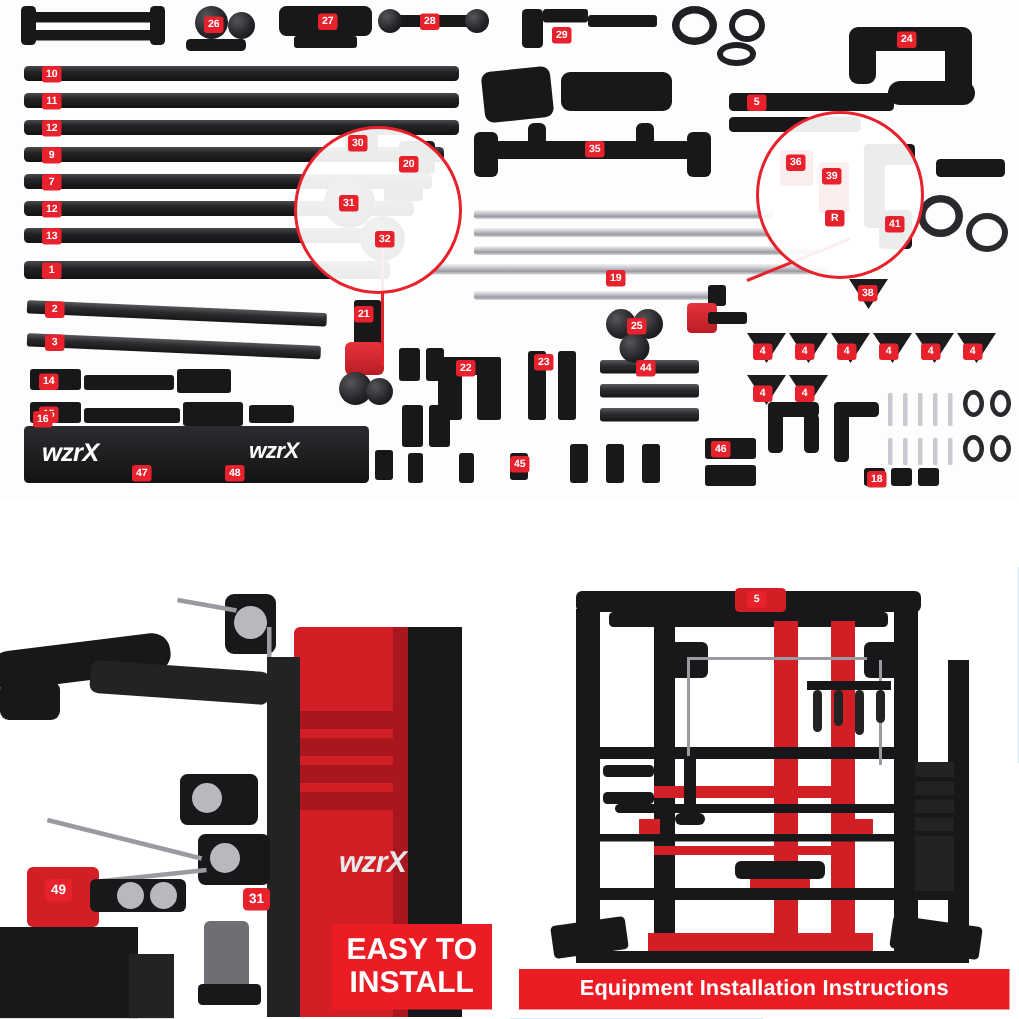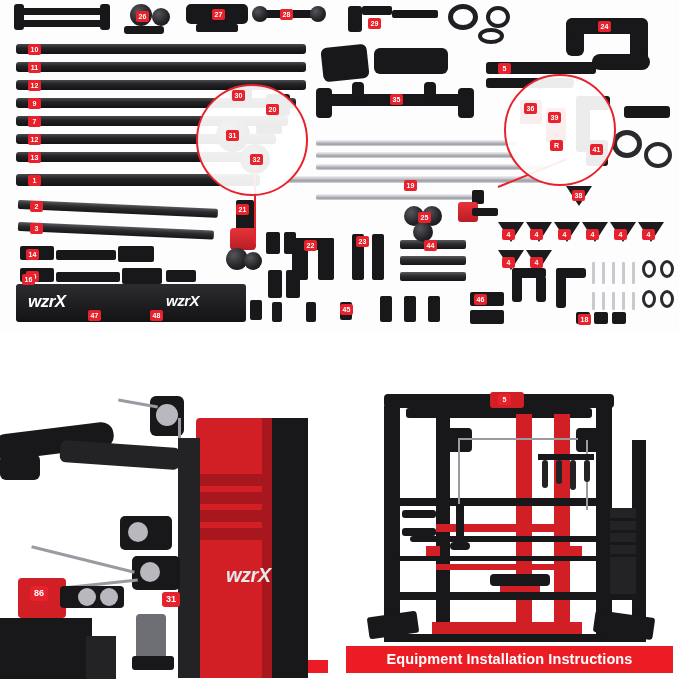--- a/index.html
+++ b/index.html
@@ -462,33 +462,35 @@
       <div class="mach mach-light" style="left:128px;top:144px;width:20px;height:20px;border-radius:50%;"></div>
       <div class="mach mach-black" style="left:132px;top:178px;width:48px;height:34px;border-radius:5px;"></div>
       <div class="mach mach-light" style="left:140px;top:184px;width:20px;height:20px;border-radius:50%;"></div>
       <div class="cable" style="left:30px;top:180px;width:106px;height:3px;transform:rotate(14deg);"></div>
       <div class="cable" style="left:34px;top:206px;width:104px;height:3px;transform:rotate(-6deg);"></div>
 
       <div class="mach mach-red" style="left:18px;top:200px;width:48px;height:40px;border-radius:4px;"></div>
       <div class="mach mach-black" style="left:60px;top:208px;width:64px;height:22px;border-radius:4px;"></div>
       <div class="mach mach-light" style="left:78px;top:210px;width:18px;height:18px;border-radius:50%;"></div>
       <div class="mach mach-light" style="left:100px;top:210px;width:18px;height:18px;border-radius:50%;"></div>
-      <span class="num big" style="left:30px;top:208px;">86</span>
+      <span class="num big" style="left:30px;top:208px;">49</span>
 
       <div class="mach mach-black" style="left:0px;top:240px;width:92px;height:61px;"></div>
       <div class="mach mach-dark" style="left:86px;top:258px;width:30px;height:43px;"></div>
 
       <div class="mach mach-gray" style="left:136px;top:236px;width:30px;height:46px;border-radius:4px;"></div>
       <div class="mach mach-black" style="left:132px;top:278px;width:42px;height:14px;border-radius:3px;"></div>
 
       <span class="num big" style="left:162px;top:214px;">31</span>
 
       <div class="brand-text" style="left:226px;top:186px;font-size:20px;color:#e8e8ea;">wzrX</div>
 
       <div id="easy-install-label">
+        <div>EASY TO</div>
+        <div>INSTALL</div>
       </div>
     </div>
   </div>
 
   <div class="divider-v"></div>
 
   <div id="panel-right">
     <div class="panel-photo">
 
       <div class="mach mach-black" style="left:44px;top:16px;width:230px;height:14px;border-radius:4px;"></div>

